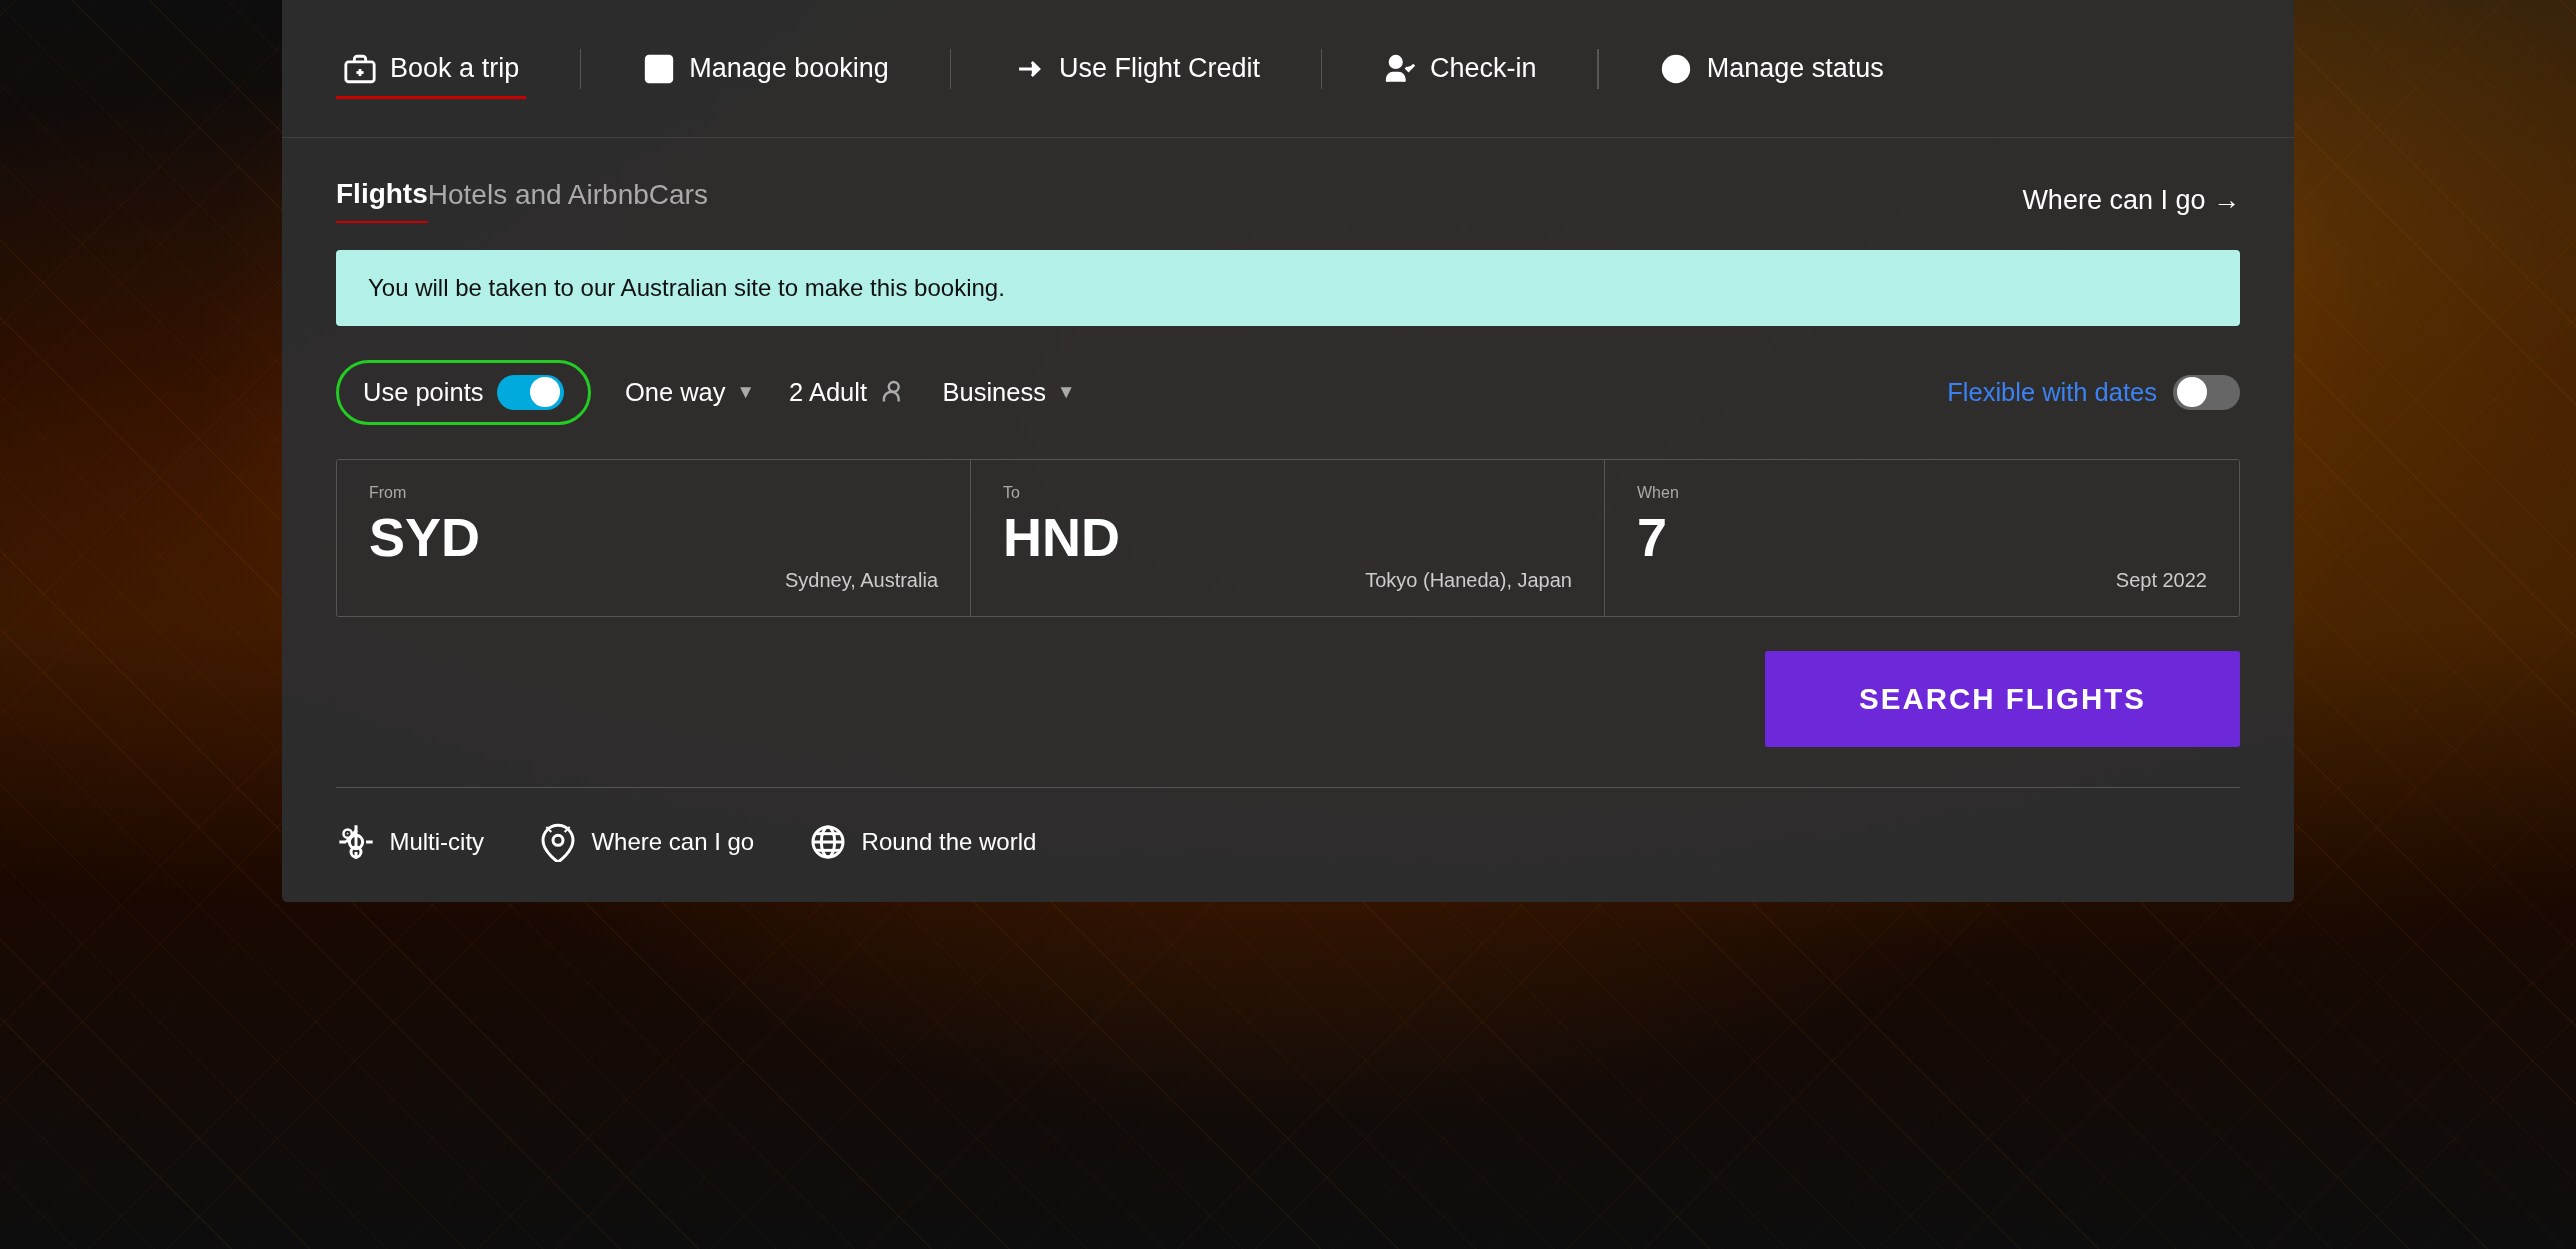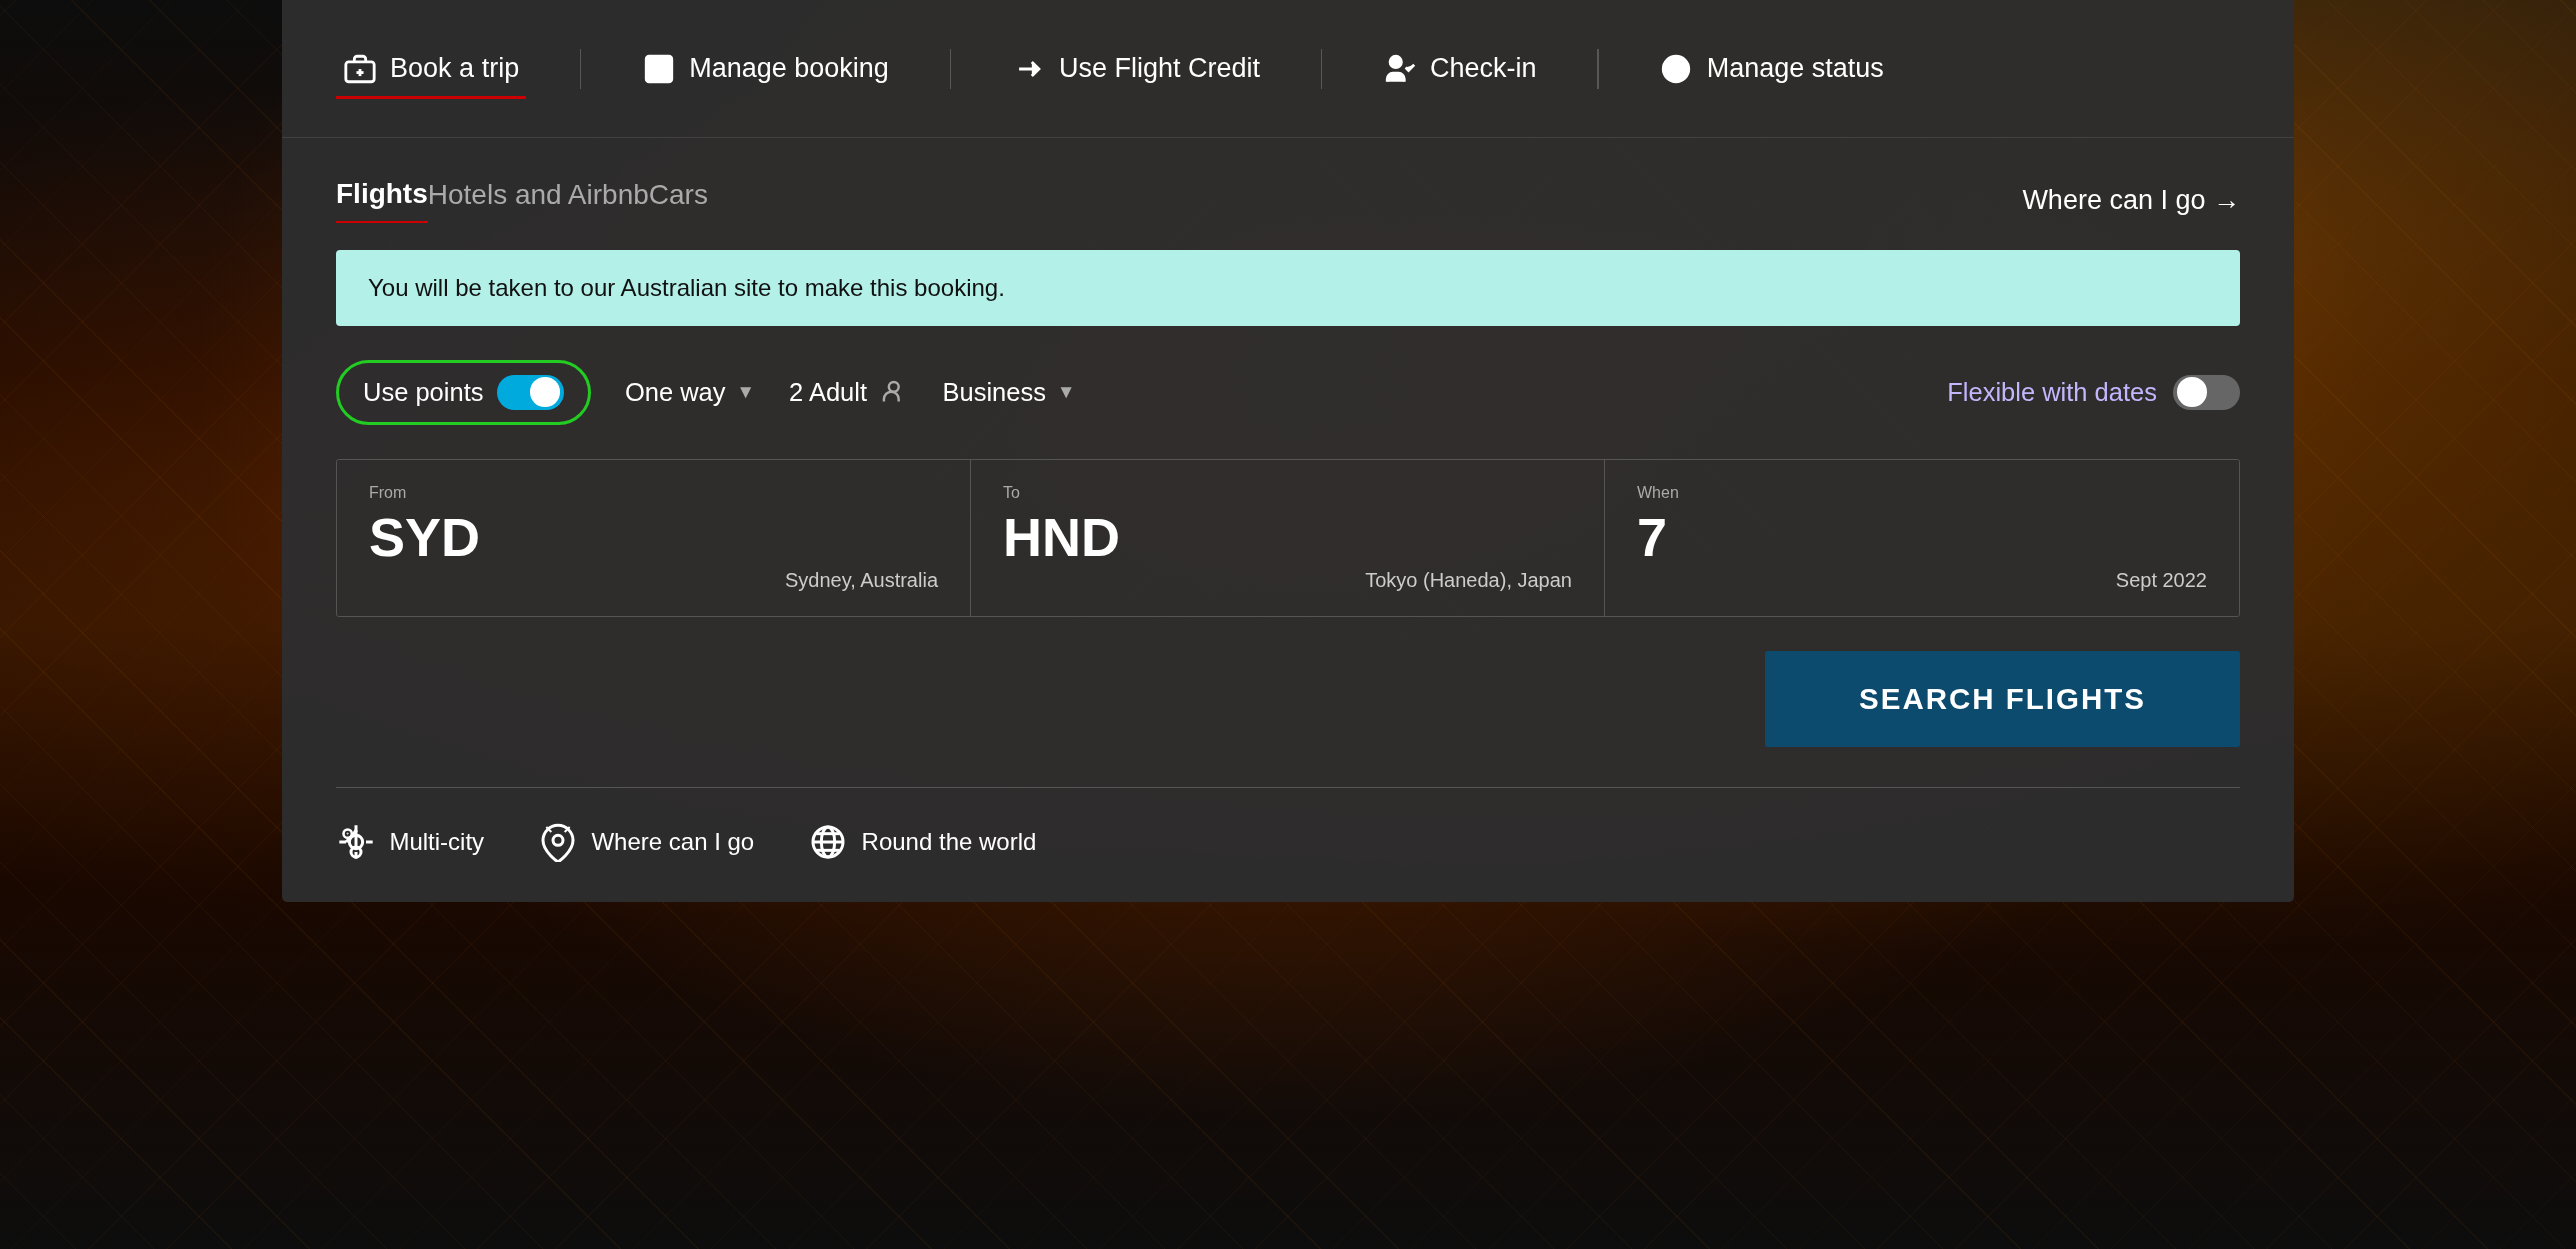--- a/index.html
+++ b/index.html
@@ -216,21 +216,21 @@
       color: #ffffff;
     }
 
     
     .flexible-dates {
       margin-left: auto;
       display: flex;
       align-items: center;
       gap: 16px;
       font-size: 25.5px;
-      color: #c4b5fd;
+      color: #3b82f6;
     }
 
     .toggle-switch-off {
       width: 67px;
       height: 35px;
       background: #666666;
       border-radius: 17.4px;
       position: relative;
       cursor: pointer;
     }
@@ -294,21 +294,21 @@
     }
 
     
     .search-btn-row {
       display: flex;
       justify-content: flex-end;
       margin-bottom: 40px;
     }
 
     .search-btn {
-      background: #0c4a6e;
+      background: #6d28d9;
       color: white;
       font-size: 29.5px;
       font-weight: 700;
       letter-spacing: 2px;
       padding: 31px 94px;
       border: none;
       cursor: pointer;
       border-radius: 2.7px;
       text-transform: uppercase;
     }

